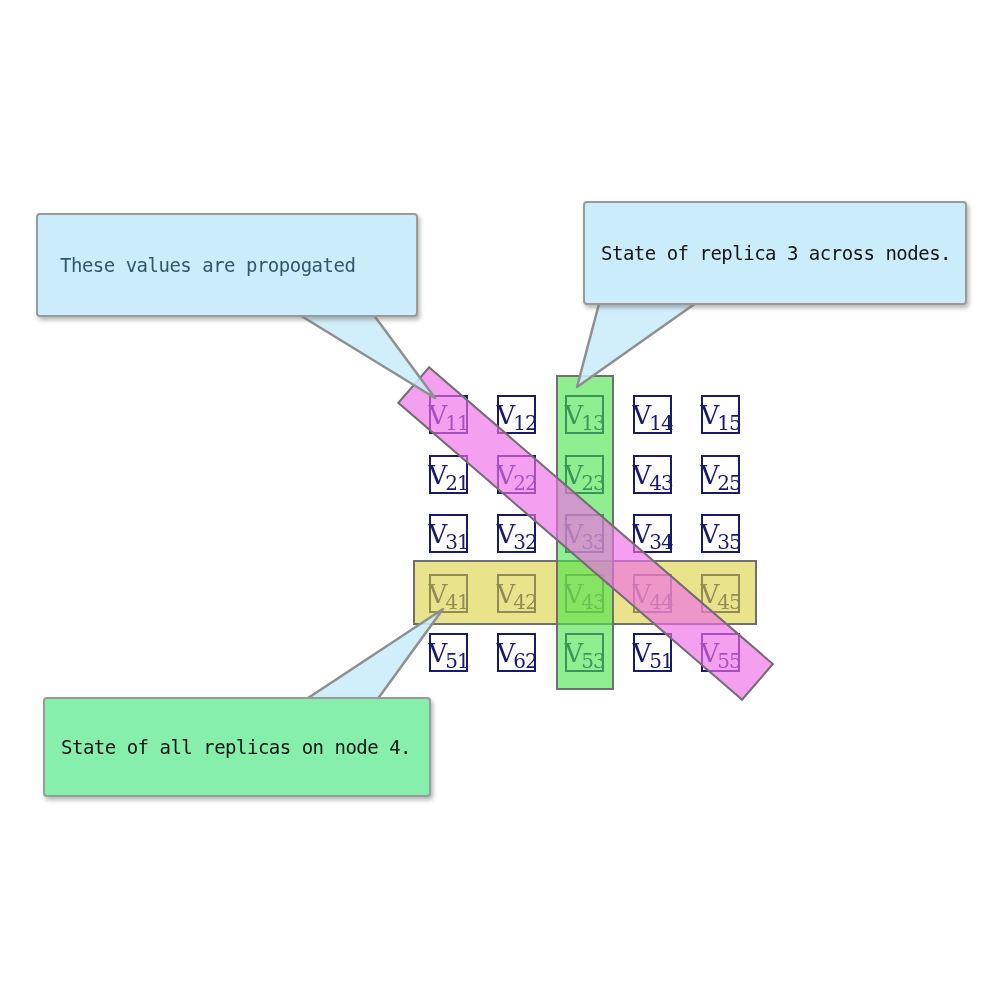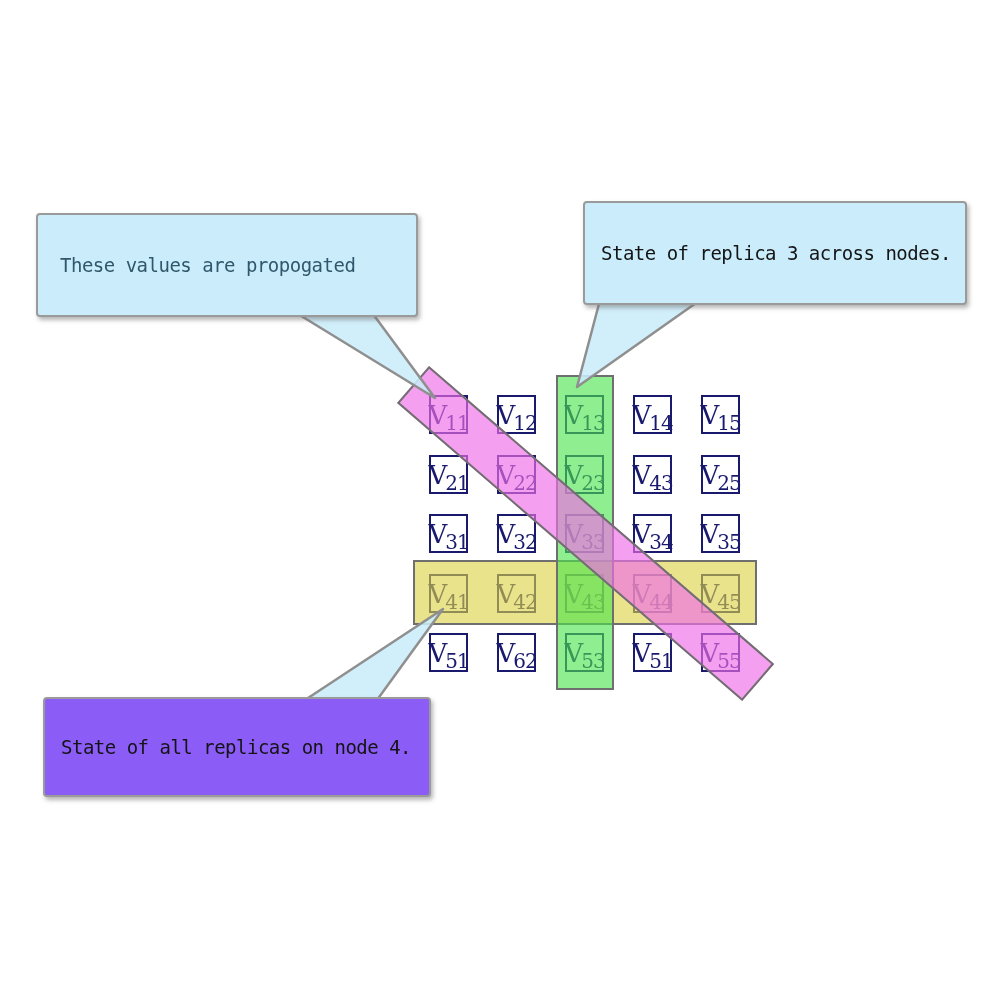--- a/index.html
+++ b/index.html
@@ -154,17 +154,17 @@
   </svg>
 
   <div class="callout" id="callout-gossip" style="color: rgb(48, 87, 107); background: rgb(203, 237, 251); border-color: rgb(154, 154, 154);">
     <div>These values are propogated</div>
   </div>
 
   <div class="callout" id="callout-replica" style="color: rgb(20, 20, 20); background: rgb(203, 237, 251); border-color: rgb(154, 154, 154);">
     <div>State of replica 3 across nodes.</div>
   </div>
 
-  <div class="callout" id="callout-node" style="color: rgb(20, 20, 20); background: #8b5cf6; border-color: rgb(154, 154, 154);">
+  <div class="callout" id="callout-node" style="color: rgb(20, 20, 20); background: #86efac; border-color: rgb(154, 154, 154);">
     <div>State of all replicas on node 4.</div>
   </div>
 
 </div>
 
 </body></html>

